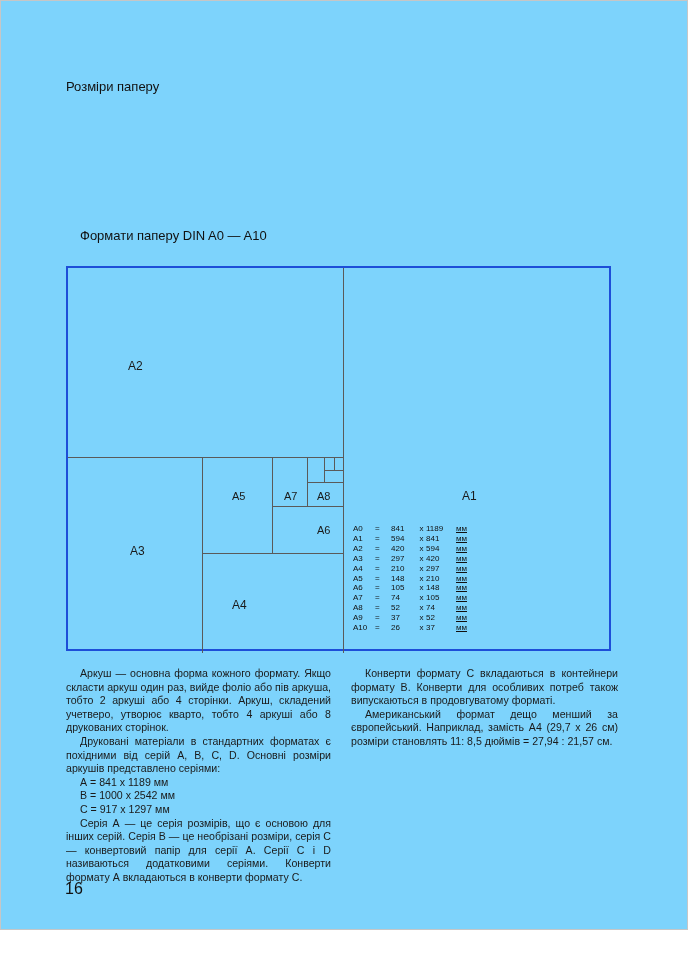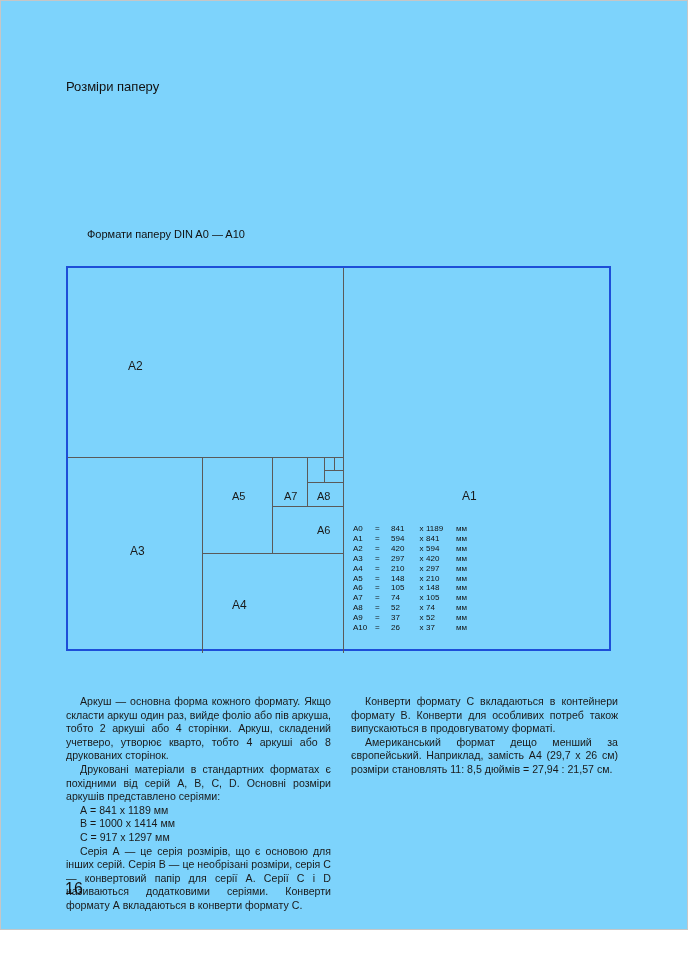--- a/index.html
+++ b/index.html
@@ -1,42 +1,42 @@
 <!DOCTYPE html>
 <html><head>
 <meta charset="utf-8">
 <style>
   * { margin:0; padding:0; box-sizing:border-box; }
   html,body { width:688px; height:977px; }
   body { background:#ffffff; font-family:"Liberation Sans","DejaVu Sans",sans-serif; color:#1a1a1a; position:relative; }
   .page { position:absolute; left:0; top:0; width:688px; height:930px; background:#7dd3fc; border:1px solid #c6c6c6; overflow:hidden; }
 
   .title { position:absolute; left:65px; top:78px; font-size:13px; font-weight:normal; color:#111; }
-  .caption { position:absolute; left:86px; top:227px; font-size:11px; color:#111; }
+  .caption { position:absolute; left:79px; top:227px; font-size:13px; color:#111; }
   .pageno { position:absolute; left:64px; top:879px; font-size:16px; color:#111; }
 
   
   .diagram { position:absolute; left:65px; top:265px; width:545px; height:385px; border:2px solid #1d4ed8; }
   .r { position:absolute; }
   .bl { border-left:1px solid #5a5a5a; }
   .br { border-right:1px solid #5a5a5a; }
   .bt { border-top:1px solid #5a5a5a; }
   .bb { border-bottom:1px solid #5a5a5a; }
   .lbl { position:absolute; font-size:12px; color:#1a1a1a; }
   .lbl.sm { font-size:11px; }
 
   
   .size-table { position:absolute; left:285px; top:256px; font-size:8px; line-height:9.9px; color:#111; }
   .trow { display:grid; grid-template-columns:22px 16px 26px 9px 28px 16px; }
   .c-w,.c-h { text-align:left; }
   .c-x { text-align:center; }
-  .c-u { padding-left:2px; }
+  .c-u { padding-left:2px;text-decoration:underline; }
 
   
-  .col { position:absolute; top:694px; width:267px; font-size:10.6px; line-height:13.6px; text-align:justify; color:#1a1a1a; }
+  .col { position:absolute; top:666px; width:267px; font-size:10.6px; line-height:13.6px; text-align:justify; color:#1a1a1a; }
   .col-left { left:65px; width:265px; }
   .col-right { left:350px; }
   p.indent { text-indent:14px; margin:0; }
   .list { margin-left:14px; }
 </style>
 </head>
 <body>
 
 <div class="page">
 
@@ -157,21 +157,21 @@
         <span class="c-u">мм</span>
       </div>
     </div>
   </div>
 
   <div class="col col-left">
     <p class="indent">Аркуш — основна форма кожного формату. Якщо скласти аркуш один раз, вийде фоліо або пів аркуша, тобто 2 аркуші або 4 сторінки. Аркуш, складений учетверо, утворює кварто, тобто 4 аркуші або 8 друкованих сторінок.</p>
     <p class="indent">Друковані матеріали в стандартних форматах є похідними від серій А, В, С, D. Основні розміри аркушів представлено серіями:</p>
     <div class="list">
       <div>А = 841 х 1189 мм</div>
-      <div>В = 1000 х 1414 мм</div>
+      <div>В = 1000 х 2542 мм</div>
       <div>С = 917 х 1297 мм</div>
     </div>
     <p class="indent">Серія А — це серія розмірів, що є основою для інших серій. Серія В — це необрізані розміри, серія С — конвертовий папір для серії А. Серії С і D називаються додатковими серіями. Конверти формату А вкладаються в конверти формату С.</p>
   </div>
 
   <div class="col col-right">
     <p class="indent">Конверти формату С вкладаються в контейнери формату В. Конверти для особливих потреб також випускаються в продовгуватому форматі.</p>
     <p class="indent">Американський формат дещо менший за європейський. Наприклад, замість А4 (29,7 х 26 см) розміри становлять 11: 8,5 дюймів = 27,94 : 21,57 см.</p>
   </div>
 

